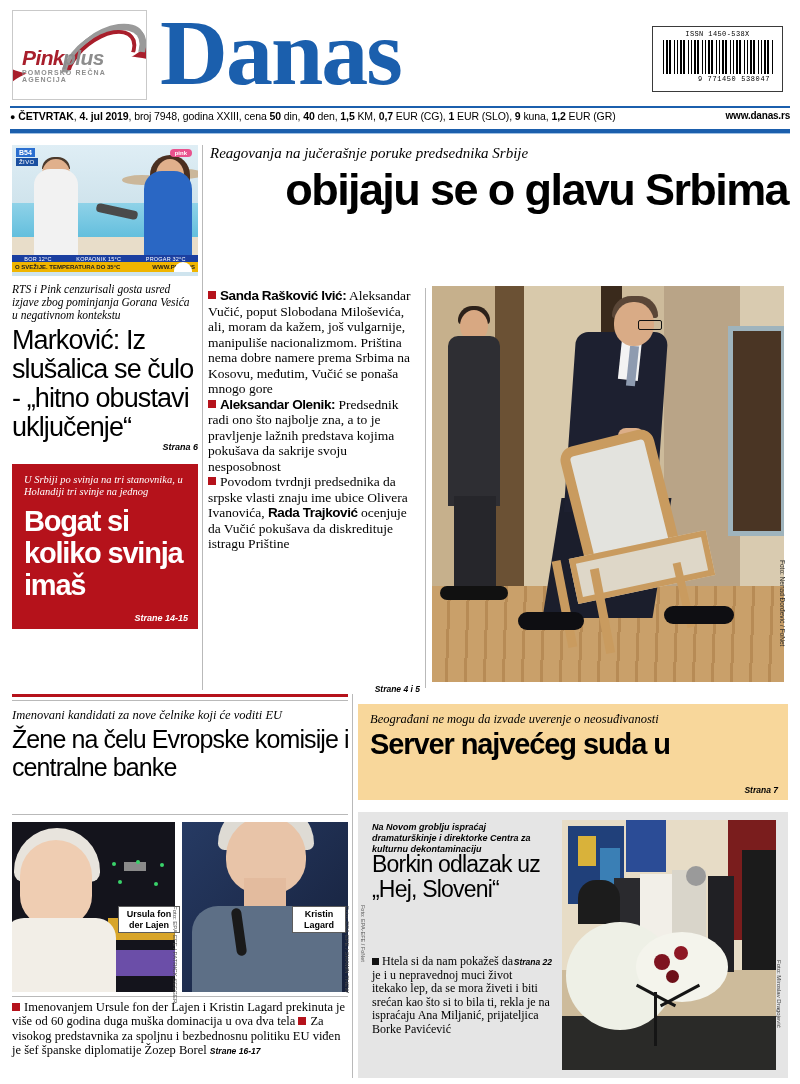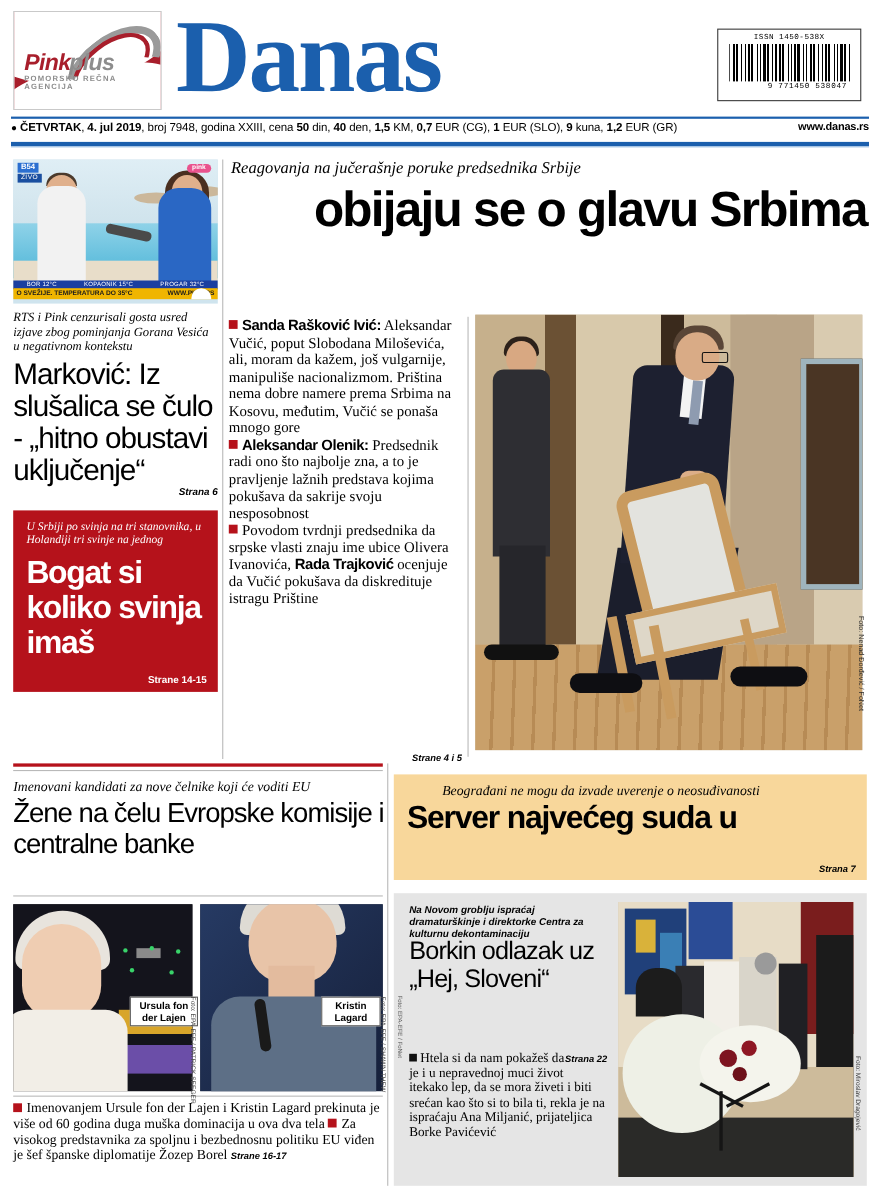--- a/index.html
+++ b/index.html
@@ -110,21 +110,21 @@
      font-size:9px;text-align:right;}
 
   
   .redbox{margin-top:12px;width:186px;height:165px;background:#b5121b;color:#fff;
      box-sizing:border-box;padding:10px 12px 6px 12px;position:relative;}
   .redbox .k{font-family:"Liberation Serif",serif;font-style:italic;font-size:10.5px;
      line-height:12px;}
   .redbox .h{font-family:"Liberation Sans",sans-serif;font-weight:bold;font-size:29px;
      line-height:32px;letter-spacing:-1.2px;margin-top:7px;}
   .redbox .s{position:absolute;right:10px;bottom:6px;font-size:9px;font-weight:bold;
-     }
+     font-style:italic;}
 
   
   .main-kicker{font-family:"Liberation Serif",serif;font-style:italic;font-size:15px;
      line-height:17px;margin:0 0 4px 2px;}
   .main-head{font-family:"Liberation Sans",sans-serif;font-weight:bold;font-size:45px;
      line-height:48px;letter-spacing:-1.6px;text-align:right;margin:0;}
 
   .bullets{position:absolute;left:208px;top:288px;width:212px;}
   .bullets p{margin:0 0 0 0;font-family:"Liberation Serif",serif;font-size:13.5px;
      line-height:15.5px;text-indent:0;}
@@ -236,21 +236,21 @@
   .bl-text{position:absolute;left:12px;top:1000px;width:340px;
      font-family:"Liberation Serif",serif;font-size:12.5px;line-height:14.4px;}
   .bl-text .sq{display:inline-block;width:8px;height:8px;background:#b5121b;margin-right:4px;
      vertical-align:0px;}
   .bl-text .st{font-family:"Liberation Sans",sans-serif;font-weight:bold;font-style:italic;
      font-size:8.5px;}
 
   
   .orangebox{position:absolute;left:358px;top:704px;width:430px;height:96px;background:#f8d79b;
      box-sizing:border-box;padding:8px 12px 0 12px;}
-  .orangebox .k{font-family:"Liberation Serif",serif;font-style:italic;font-size:12.5px;margin-left:32px;}
+  .orangebox .k{font-family:"Liberation Serif",serif;font-style:italic;font-size:12.5px;}
   .orangebox .h{font-family:"Liberation Sans",sans-serif;font-weight:bold;font-size:29px;
      line-height:31px;letter-spacing:-1.1px;margin-top:2px;}
   .orangebox .s{position:absolute;right:10px;bottom:5px;font-family:"Liberation Sans",sans-serif;
      font-weight:bold;font-style:italic;font-size:8.5px;}
 
   
   .borka{position:absolute;left:358px;top:812px;width:430px;height:266px;background:#e5e5e5;}
   .bk-kicker{position:absolute;left:372px;top:822px;width:176px;
      font-family:"Liberation Sans",sans-serif;font-weight:bold;font-style:italic;font-size:9px;
      line-height:11px;}

